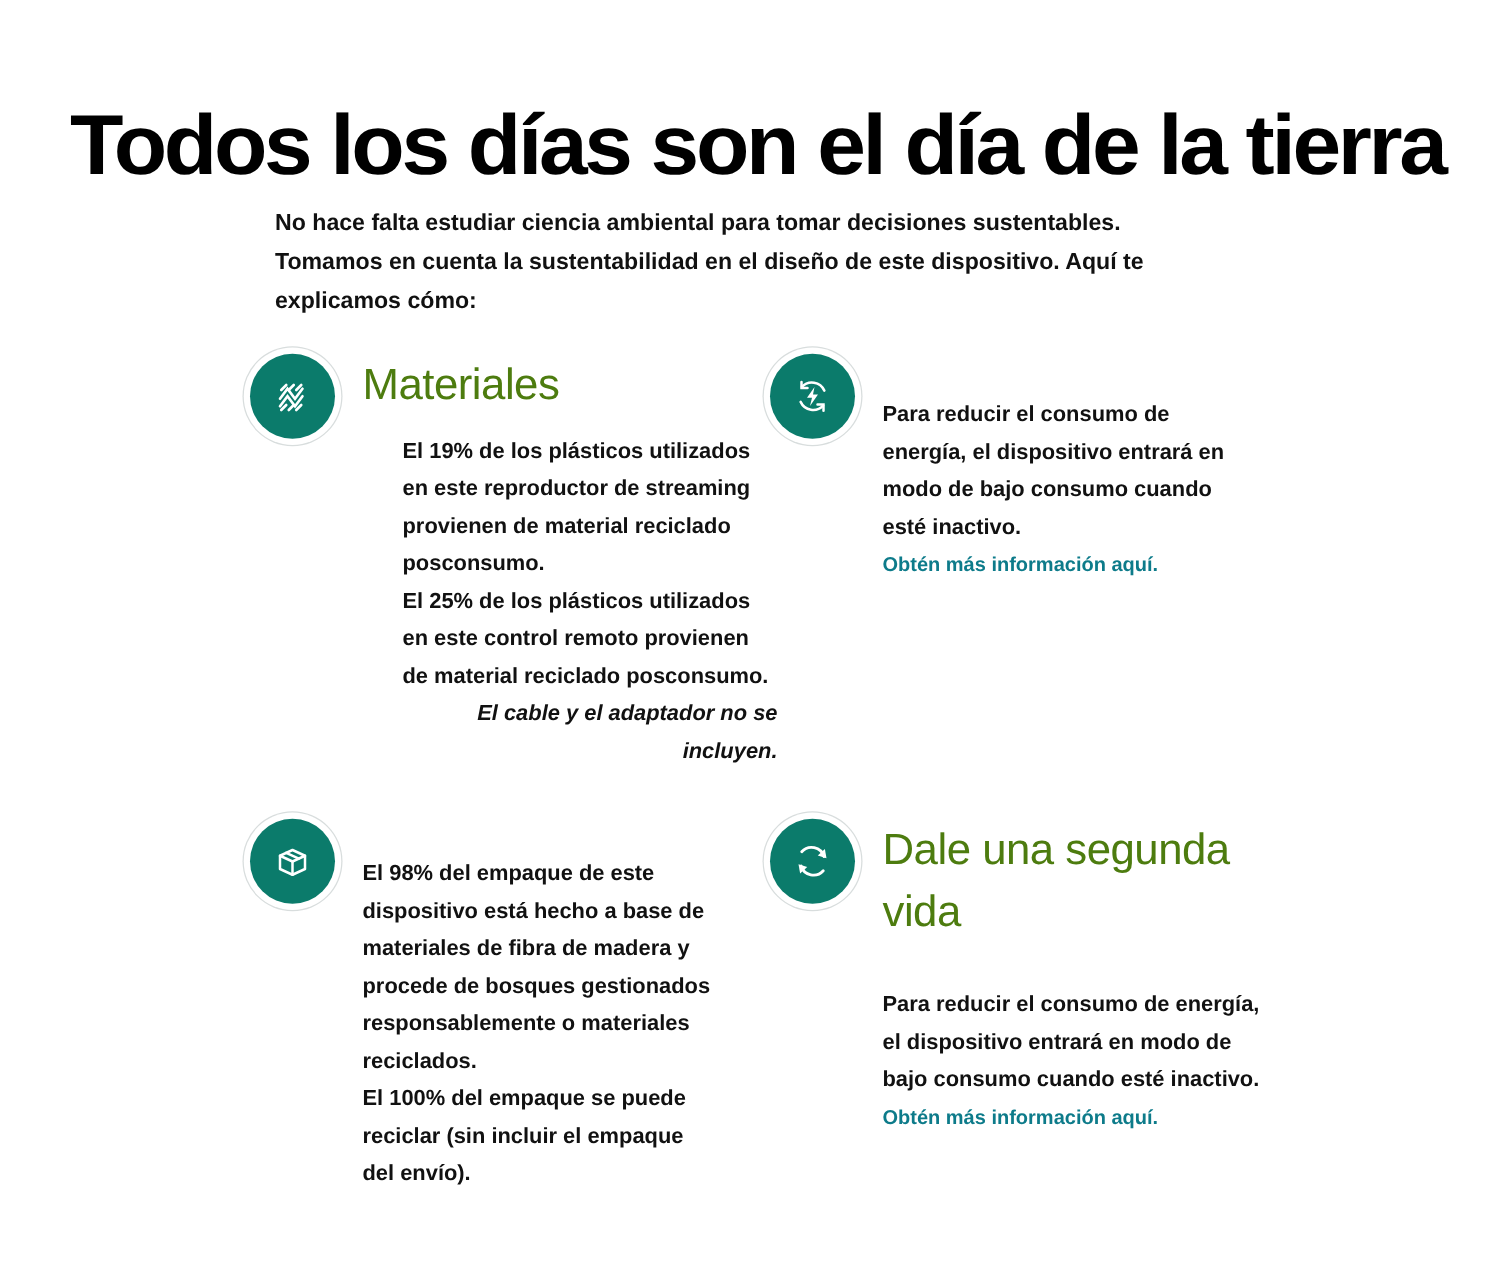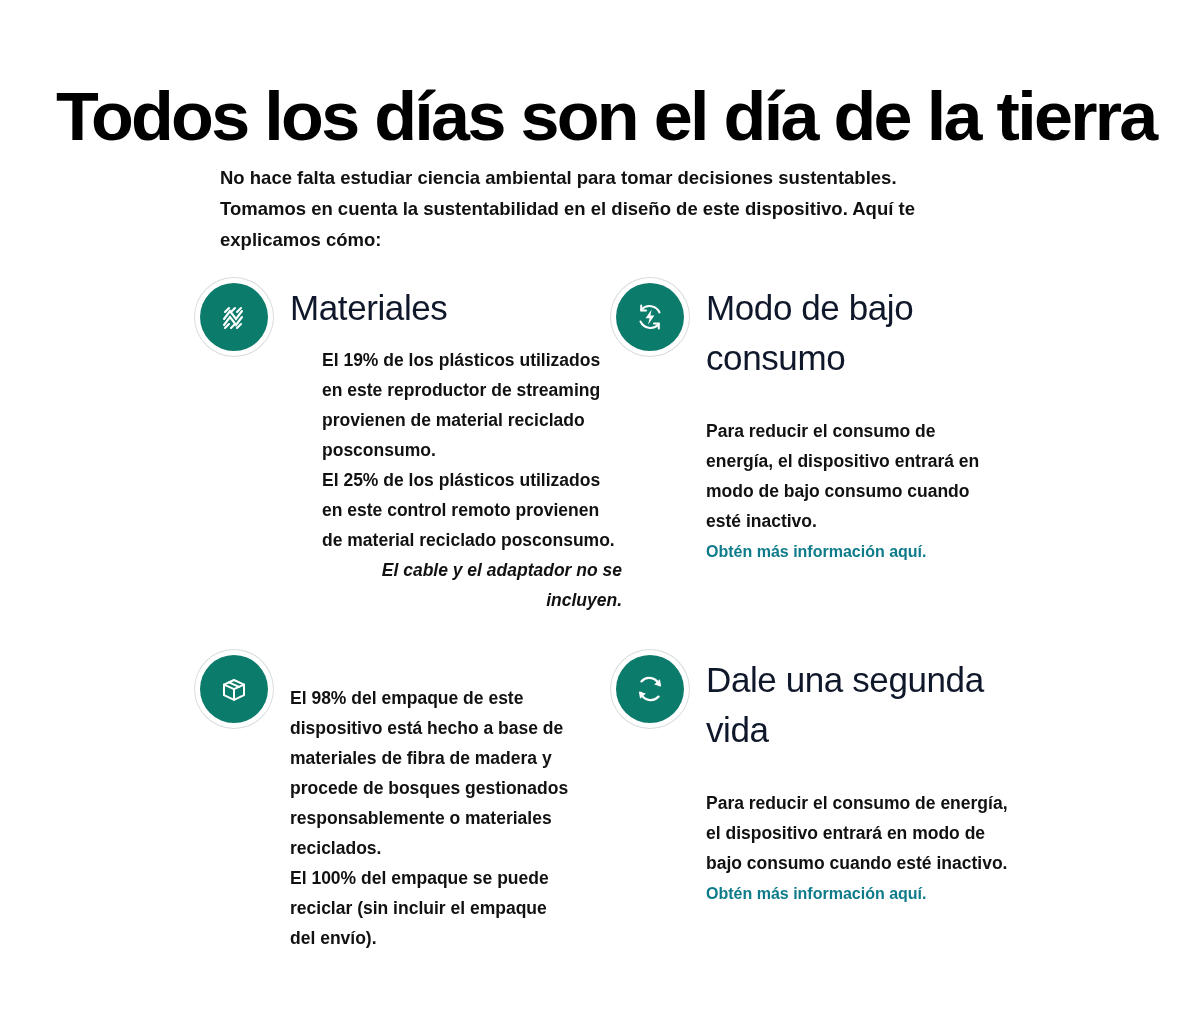--- a/index.html
+++ b/index.html
@@ -83,21 +83,21 @@
     display: block;
   }
 
   .cell-body {
     margin-left: 90px;
   }
   .cell-title {
     font-size: 35px;
     line-height: 50px;
     font-weight: normal;
-    color: #0f172a;
+    color: #4d7c0f;
     letter-spacing: -0.4px;
     margin: 0 0 0 0;
   }
   .cell-text {
     font-size: 17.5px;
     line-height: 30px;
     font-weight: bold;
     color: #111111;
     margin-top: 12px;
   }
@@ -171,21 +171,20 @@
             <g fill="none" stroke="#ffffff" stroke-width="2" stroke-linecap="round">
               <path d="M27.5 13.5 A11 11 0 0 0 9.5 10.5"></path>
               <path d="M8.5 22.5 A11 11 0 0 0 26.5 25.5"></path>
               <path d="M9.2 6.5 L9.2 11.4 L14 11.4"></path>
               <path d="M26.8 29.5 L26.8 24.6 L22 24.6"></path>
             </g>
             <path d="M19.6 10.5 L13.6 19.2 L17.6 19.2 L16 25.8 L22.4 16.6 L18.4 16.6 Z" fill="#ffffff"></path>
           </svg>
         </div>
         <div class="cell-body">
-          <div class="cell-title">Modo de bajo consumo</div>
           <div class="cell-text narrow-2 push-down">
             <p>Para reducir el consumo de energía, el dispositivo entrará en modo de bajo consumo cuando esté inactivo.</p>
             <a href="#" class="link">Obtén más información aquí.</a>
           </div>
         </div>
       </div>
 
     </div>
 
     <div class="row row-2">

